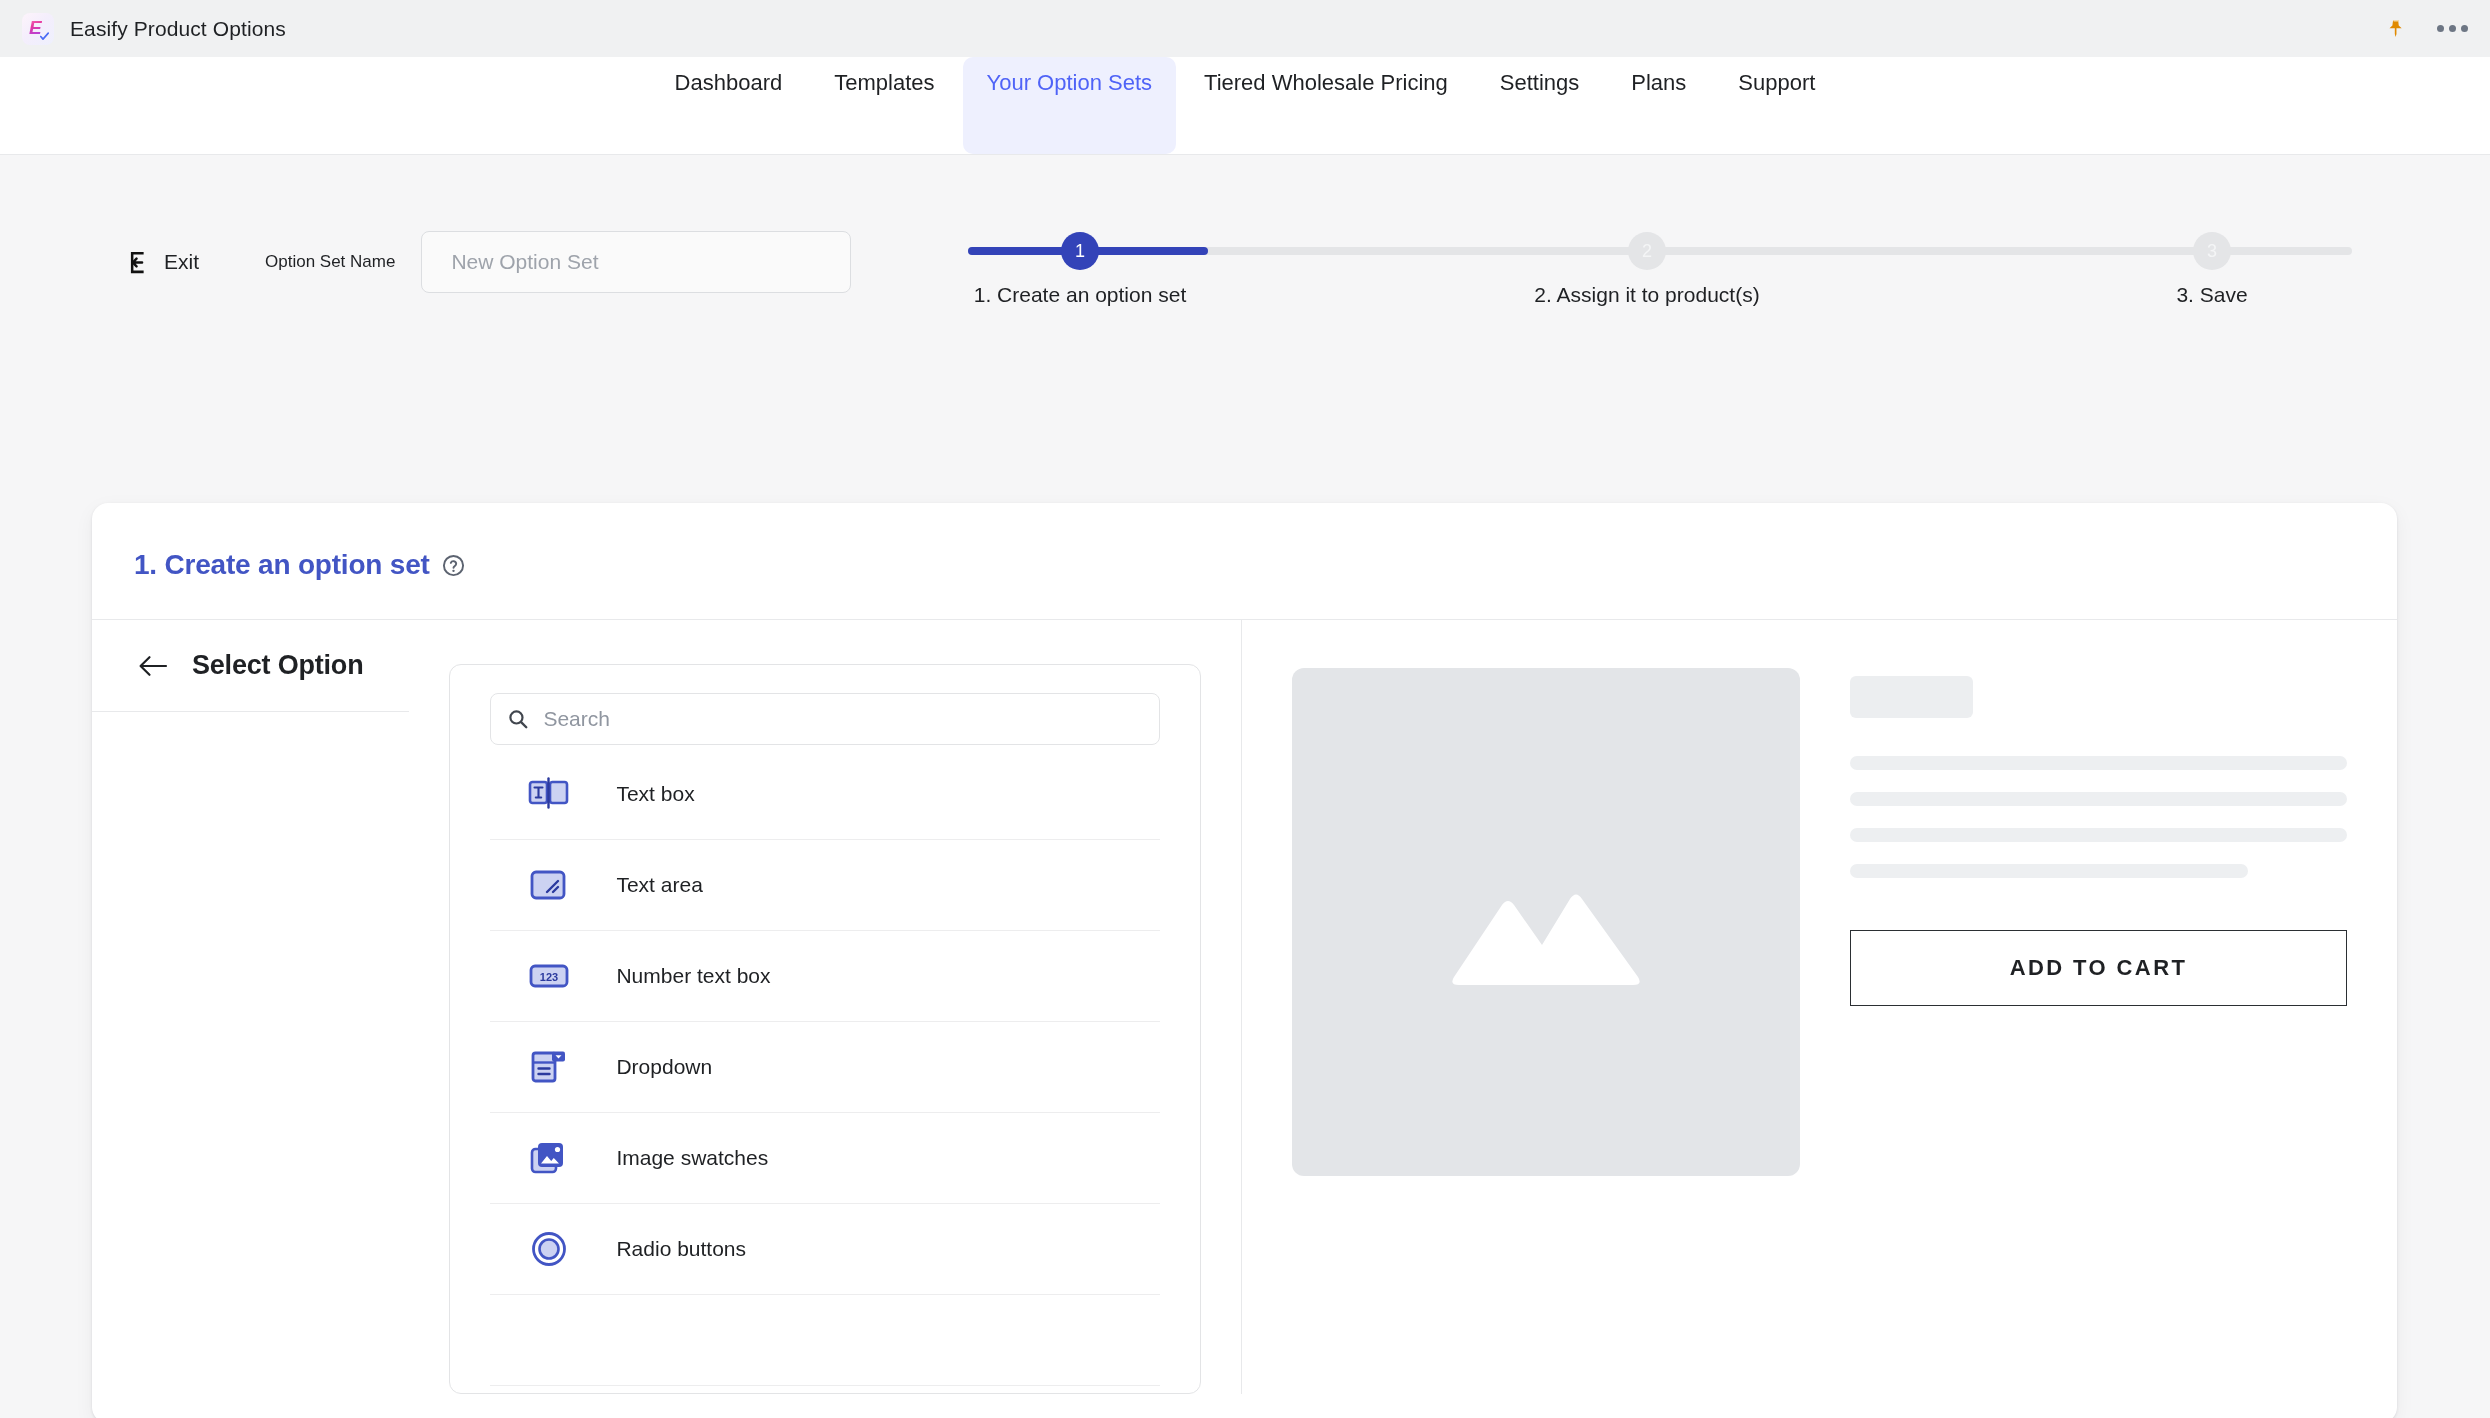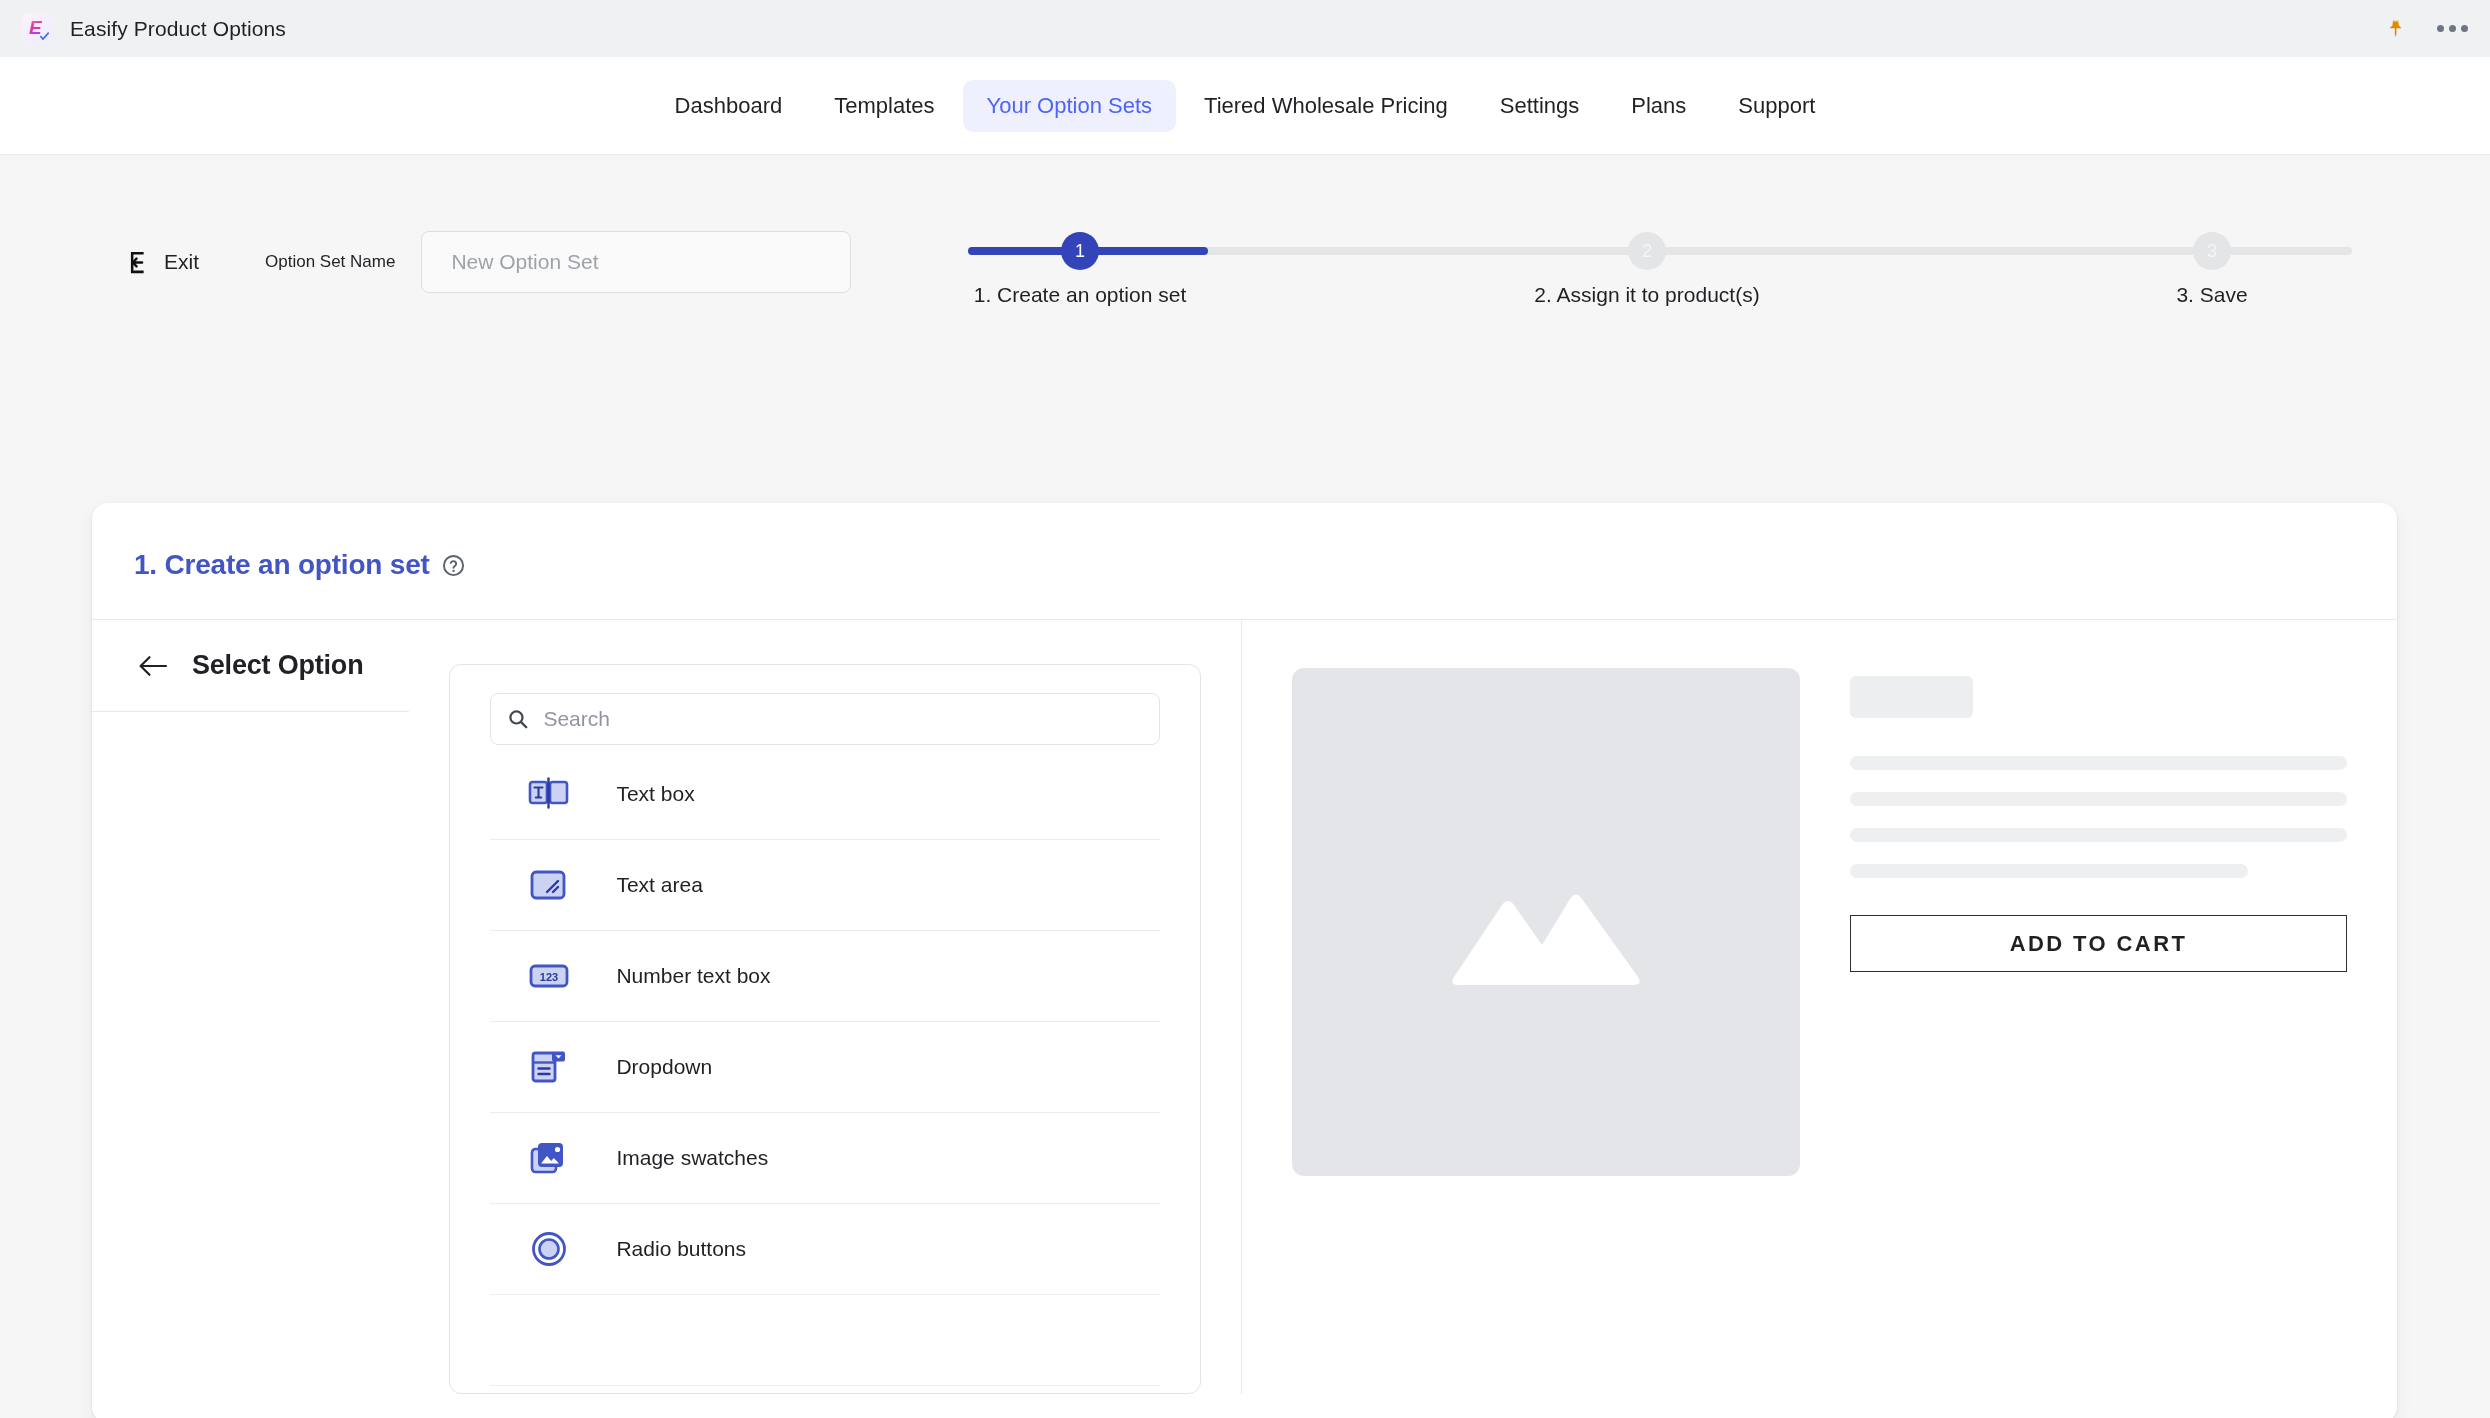--- a/index.html
+++ b/index.html
@@ -58,21 +58,20 @@
   }
   .pin-icon { width: 22px; height: 24px; }
   .dots { display: flex; gap: 5px; align-items: center; }
   .dots i { width: 7px; height: 7px; border-radius: 50%; background: #6d7684; display: block; }
 
   
   .navbar {
     height: 98px;
     background: #ffffff;
     display: flex;
-    align-items: center;
     justify-content: center;
     gap: 4px;
     border-bottom: 1px solid #e8e9eb;
   }
   .nav-item {
     font-size: 22px;
     color: #1f2124;
     padding: 13px 24px;
     border-radius: 10px;
     white-space: nowrap;
@@ -333,22 +332,22 @@
   }
   .ph-image svg { position: absolute; left: 50%; top: 52%; transform: translate(-50%,-50%); }
   .ph-right { flex: 1; padding-top: 8px; }
   .ph-title-bar { width: 123px; height: 42px; background: #eceef0; border-radius: 6px; }
   .ph-line { height: 14px; background: #edeff1; border-radius: 7px; margin-top: 22px; }
   .ph-line.l1 { margin-top: 38px; width: 100%; }
   .ph-line.l2 { width: 100%; }
   .ph-line.l3 { width: 100%; }
   .ph-line.l4 { width: 80%; }
   .atc-btn {
-    margin-top: 37px;
-    height: 57px;
+    margin-top: 52px;
+    height: 76px;
     border: 1px solid #2b2f33;
     background: #fff;
     display: flex; align-items: center; justify-content: center;
     font-size: 22px;
     letter-spacing: 2.4px;
     color: #1f2124;
     font-weight: bold;
     cursor: pointer;
   }
 </style>

